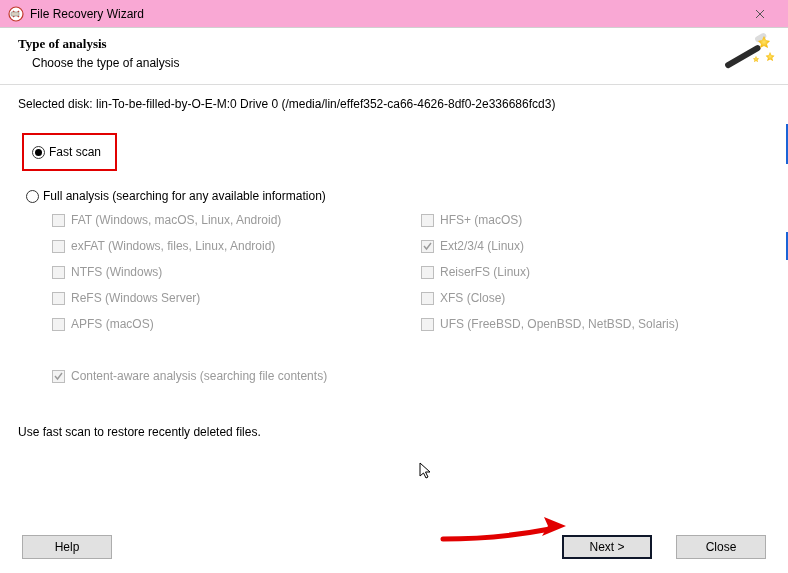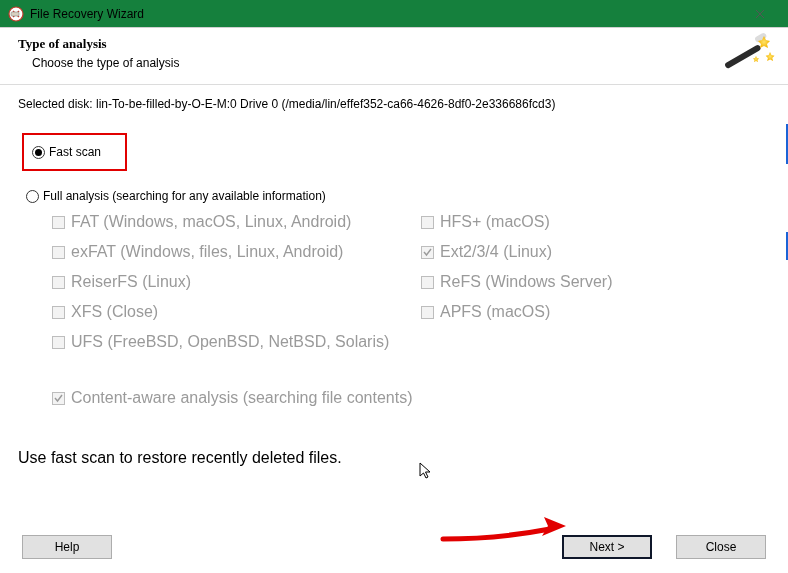--- a/index.html
+++ b/index.html
@@ -12,21 +12,21 @@
     background: #fff;
     color: #000;
     position: relative;
   }
   .titlebar {
     height: 28px;
     border-bottom: 1px solid #d0d0d0;
     display: flex;
     align-items: center;
     padding: 0 8px;
-    background: #15803d;
+    background: #f9a8d4;
   }
   .titlebar .app-icon {
     width: 16px; height: 16px;
     display: flex; align-items: center; justify-content: center;
     margin-right: 6px;
   }
   .titlebar .title { font-size: 12px; color: #000; }
   .titlebar .spacer { flex: 1; }
   .titlebar .win-close {
     width: 40px; height: 28px;
@@ -82,59 +82,59 @@
     background: #fff;
   }
   .radio.checked::after {
     content: "";
     width: 7px; height: 7px;
     background: #000;
     border-radius: 50%;
   }
   .highlight-box {
     border: 2px solid #e10000;
-    padding: 10px 24px 10px 8px;
+    padding: 10px 14px 10px 8px;
     display: inline-flex;
     align-items: center;
     margin-left: 4px;
     margin-bottom: 18px;
   }
   .fs-grid {
     padding-left: 34px;
     display: grid;
     grid-template-columns: 1fr 1fr;
     row-gap: 12px;
     column-gap: 20px;
     color: #9a9a9a;
     margin-top: 6px;
   }
   .chk-row {
     display: flex;
     align-items: center;
     gap: 6px;
-    font-size: 16px;
+    font-size: 12px;
   }
   .chk {
     width: 13px; height: 13px;
     border: 1px solid #bdbdbd;
     background: #f3f3f3;
     display: inline-flex;
     align-items: center; justify-content: center;
   }
   .chk.checked svg { display: block; }
   .chk svg { display: none; }
   .content-aware {
     padding-left: 34px;
     margin-top: 38px;
     color: #9a9a9a;
   }
   .hint {
     padding-left: 0px;
     margin-top: 42px;
-    font-size: 16px;
+    font-size: 12px;
     color: #000;
   }
   .footer {
     position: absolute;
     left: 0; right: 0;
     bottom: 14px;
     padding: 0 22px;
     display: flex;
     align-items: center;
     gap: 24px;
@@ -256,20 +256,24 @@
     <div class="chk-row">
       <span class="chk checked">
           <svg width="9" height="9" viewBox="0 0 9 9">
             <path d="M1 4 L3.5 7 L8 1" stroke="#9a9a9a" stroke-width="1.4" fill="none"></path>
           </svg>
         </span>
       <span>Ext2/3/4 (Linux)</span>
     </div>
     <div class="chk-row">
       <span class="chk"></span>
+      <span>NTFS (Windows)</span>
+    </div>
+    <div class="chk-row">
+      <span class="chk"></span>
       <span>ReiserFS (Linux)</span>
     </div>
     <div class="chk-row">
       <span class="chk"></span>
       <span>ReFS (Windows Server)</span>
     </div>
     <div class="chk-row">
       <span class="chk"></span>
       <span>XFS (Close)</span>
     </div>

